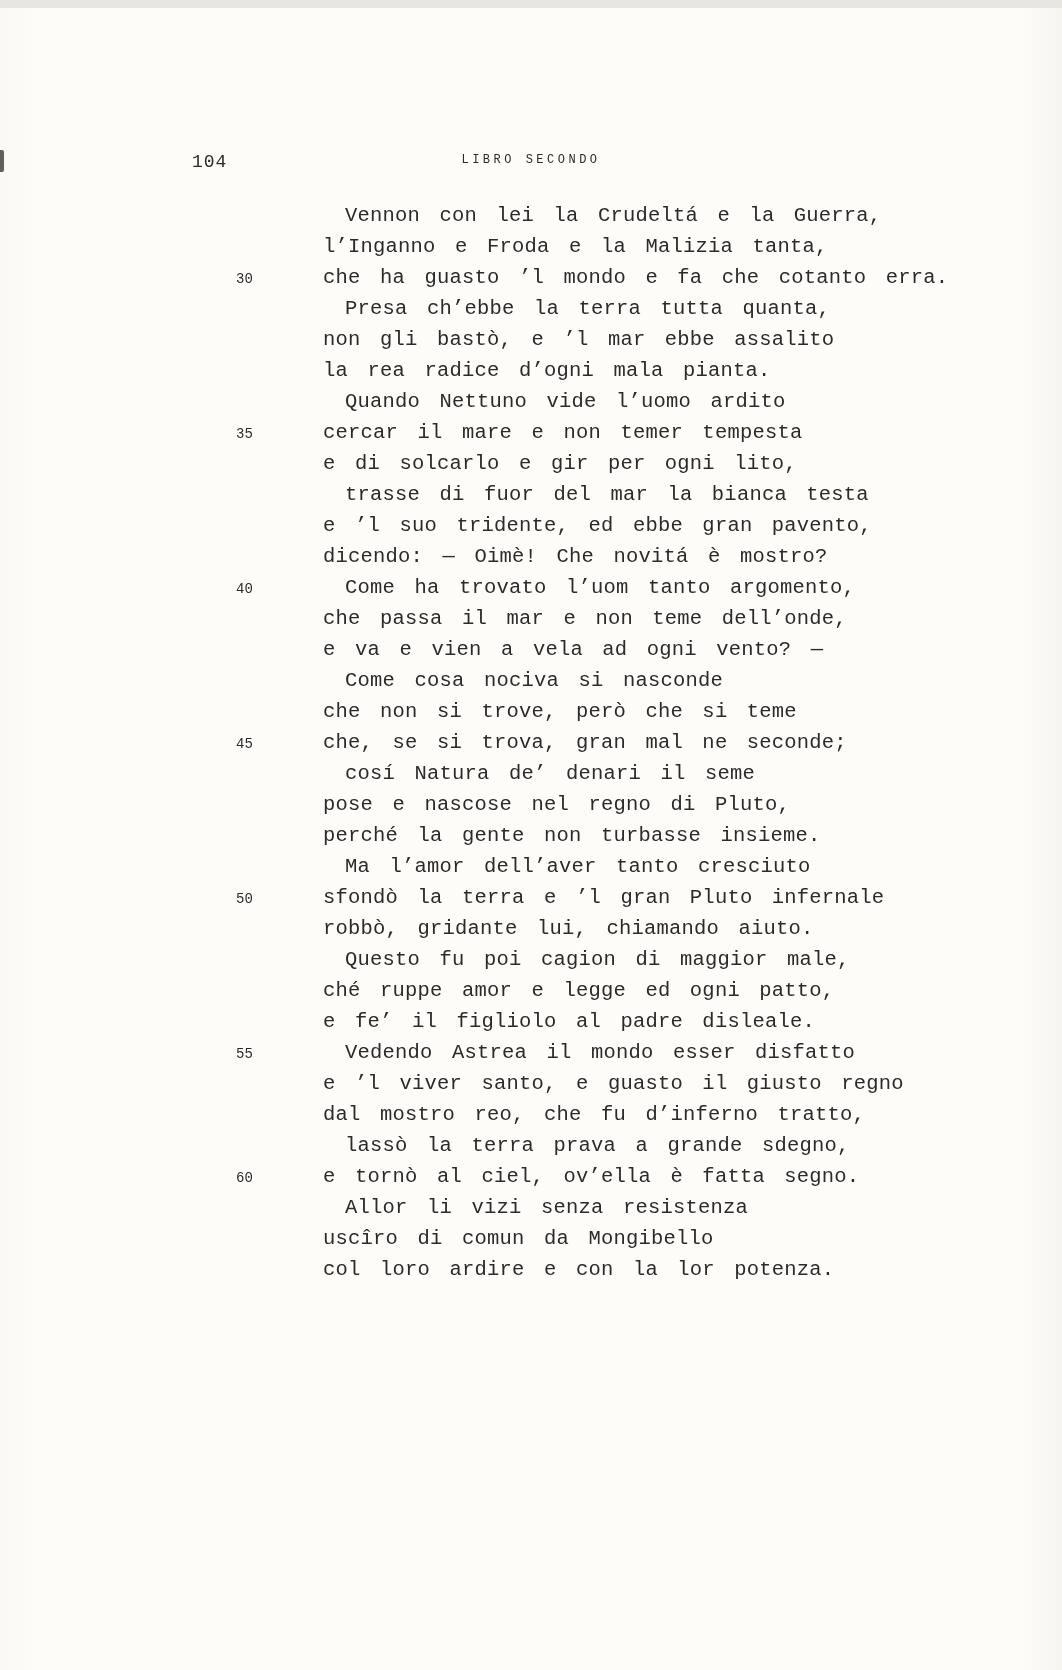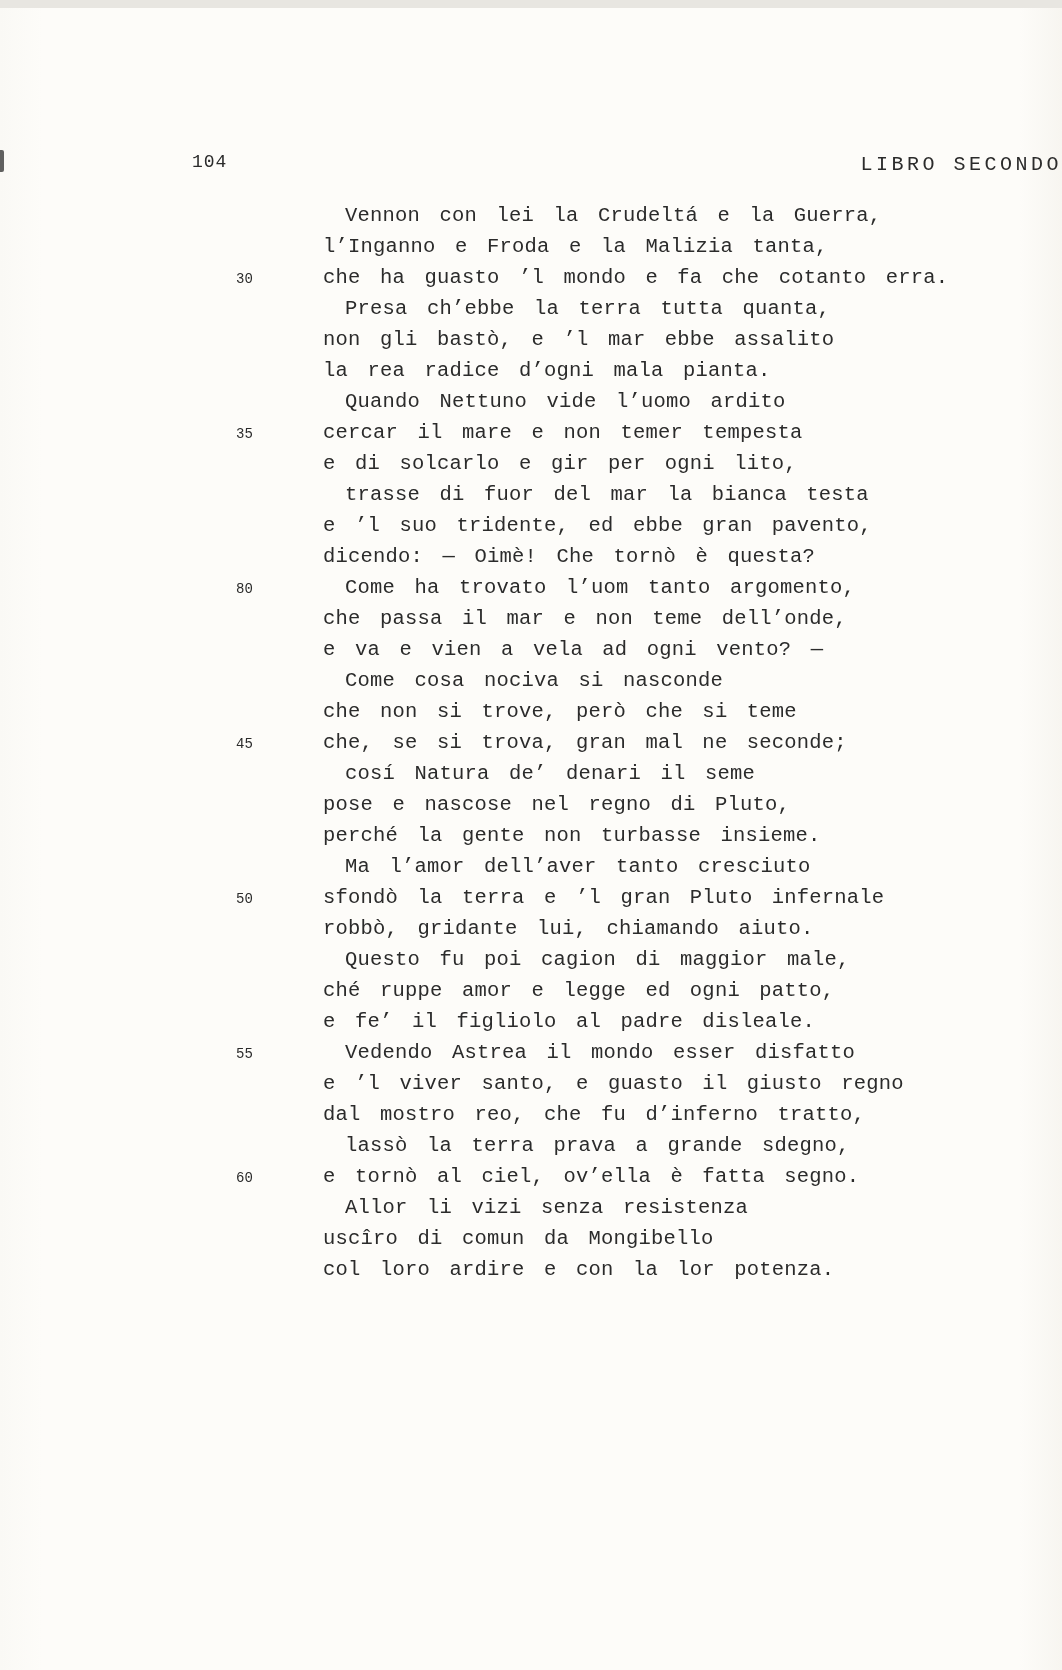--- a/index.html
+++ b/index.html
@@ -40,22 +40,22 @@
     left: 192px;
     top: 0;
     font-size: 18px;
     letter-spacing: 1px;
   }
   .head-title {
     position: absolute;
     left: 0;
     width: 100%;
     top: 1px;
-    text-align: right;
-    font-size: 20px;
+    text-align: center;
+    font-size: 12px;
     letter-spacing: 3.5px;
   }
   .poem {
     position: absolute;
     top: 196px;
     left: 0;
     width: 100%;
     padding-left: 43px;
   }
   .poem-line {
@@ -131,24 +131,24 @@
       <div class="poem-line indent">
         <span class="line-num"></span>
         <span class="line-text">trasse di fuor del mar la bianca testa</span>
       </div>
       <div class="poem-line">
         <span class="line-num"></span>
         <span class="line-text">e ’l suo tridente, ed ebbe gran pavento,</span>
       </div>
       <div class="poem-line">
         <span class="line-num"></span>
-        <span class="line-text">dicendo: — Oimè! Che tornò è questa?</span>
-      </div>
-      <div class="poem-line indent">
-        <span class="line-num">80</span>
+        <span class="line-text">dicendo: — Oimè! Che novitá è mostro?</span>
+      </div>
+      <div class="poem-line indent">
+        <span class="line-num">40</span>
         <span class="line-text">Come ha trovato l’uom tanto argomento,</span>
       </div>
       <div class="poem-line">
         <span class="line-num"></span>
         <span class="line-text">che passa il mar e non teme dell’onde,</span>
       </div>
       <div class="poem-line">
         <span class="line-num"></span>
         <span class="line-text">e va e vien a vela ad ogni vento? —</span>
       </div>

